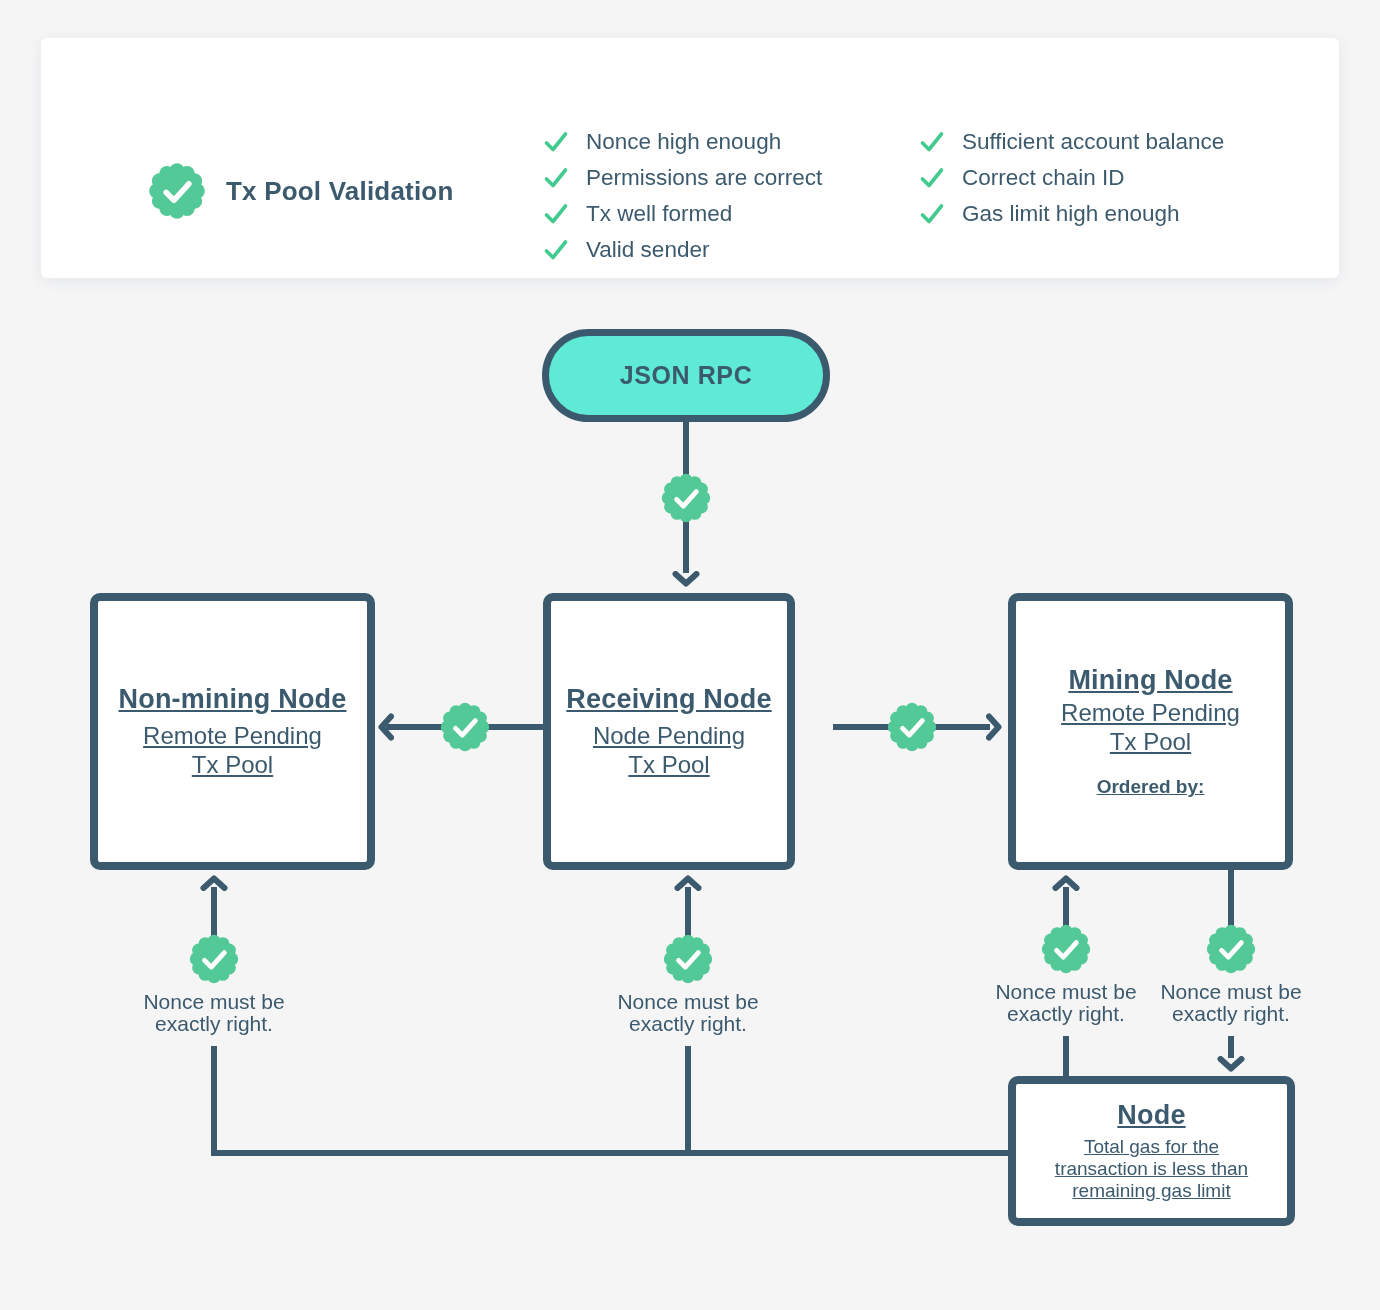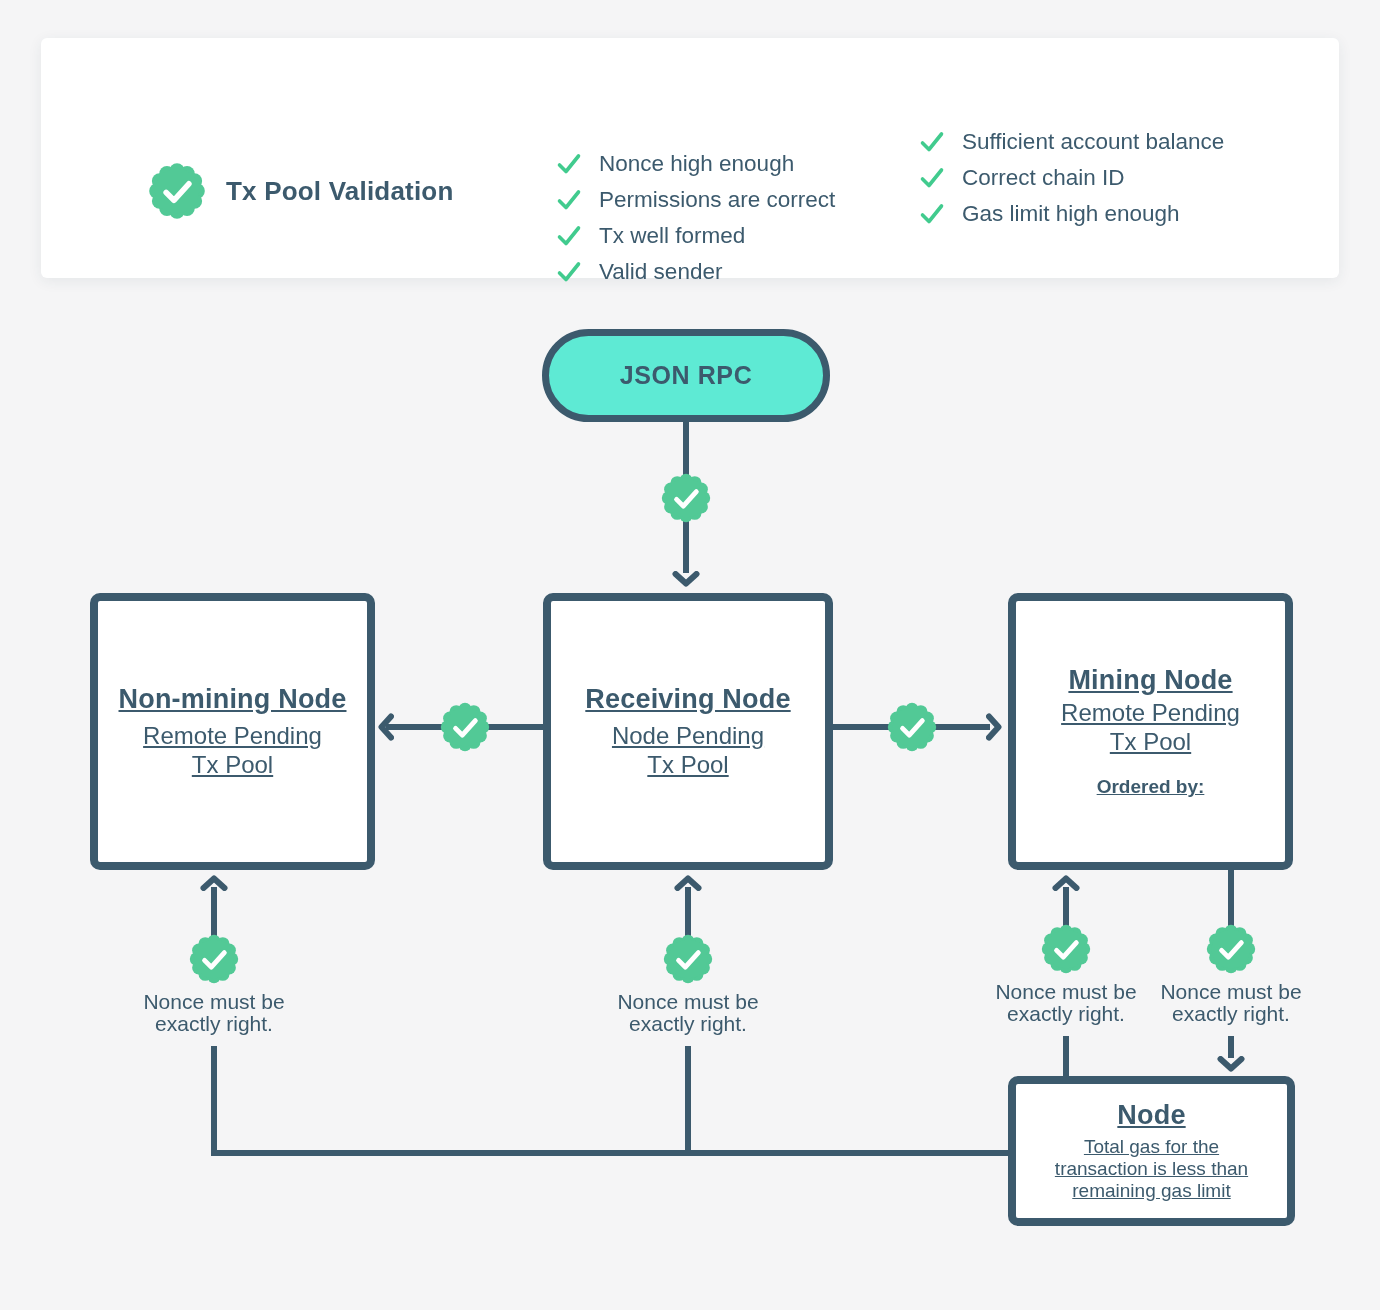--- a/index.html
+++ b/index.html
@@ -14,21 +14,21 @@
     position:absolute; left:41px; top:38px; width:1298px; height:240px;
     background:#ffffff; border-radius:6px;
     box-shadow:0 3px 14px rgba(40,60,75,.08);
   }
   .card-badge { position:absolute; left:105px; top:122px; width:62px; height:62px; }
   .card-title {
     position:absolute; left:185px; top:153px; transform:translateY(-50%);
     font-size:26px; font-weight:bold; letter-spacing:.2px;
   }
   .check-list { position:absolute; margin:0; padding:0; list-style:none; }
-  .check-list.col1 { left:515px; top:90px;margin-top:22px; }
+  .check-list.col1 { left:502px; top:90px; }
   .check-list.col2 { left:878px; top:90px; }
   .check-list li { display:flex; align-items:center; height:28px; margin-bottom:8px; }
   .check-list .tick { width:26px; height:26px; flex:0 0 26px; }
   .check-list .lbl { margin-left:17px; font-size:22.5px; }
   
   .pill {
     position:absolute; left:542px; top:329px; width:288px; height:93px;
     box-sizing:border-box; background:#5eead4;
     border:7px solid #3c5a6d; border-radius:47px;
     display:flex; align-items:center; justify-content:center;
@@ -163,21 +163,21 @@
     </svg>
 
   <div class="node" style="left:90px; top:593px; width:285px; height:277px;">
     <div class="node-title">Non-mining Node</div>
     <div class="node-sub">
       <div>Remote Pending</div>
       <div>Tx Pool</div>
     </div>
   </div>
 
-  <div class="node" style="left:543px; top:593px; width:290px; height:277px;">
+  <div class="node" style="left:543px; top:593px; width:252px; height:277px;">
     <div class="node-title">Receiving Node</div>
     <div class="node-sub">
       <div>Node Pending</div>
       <div>Tx Pool</div>
     </div>
   </div>
 
   <div class="node" style="left:1008px; top:593px; width:285px; height:277px;">
     <div class="node-title">Mining Node</div>
     <div class="node-sub" style="margin-top:2px;">

